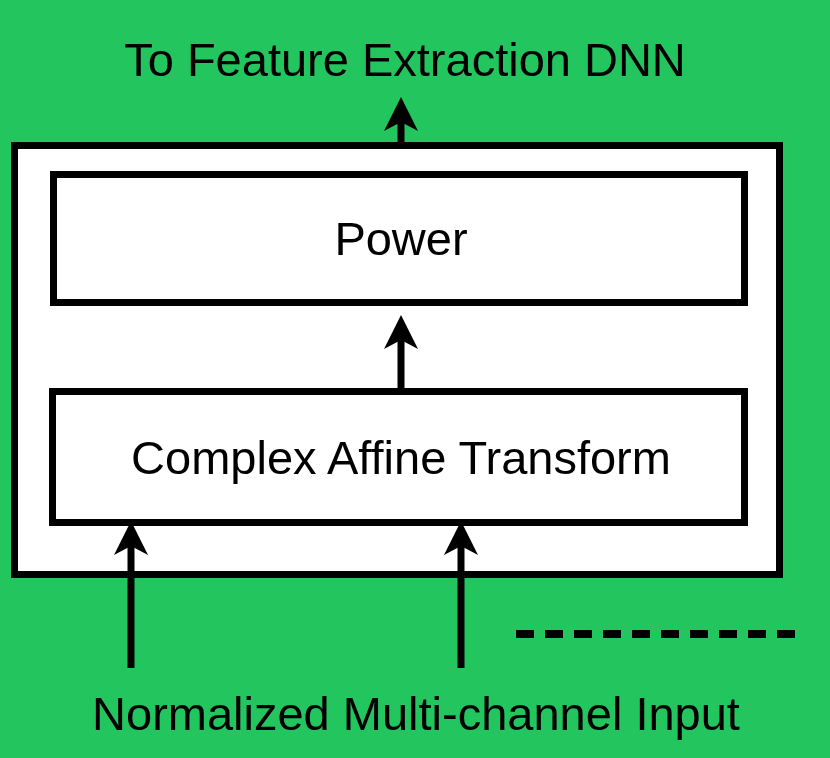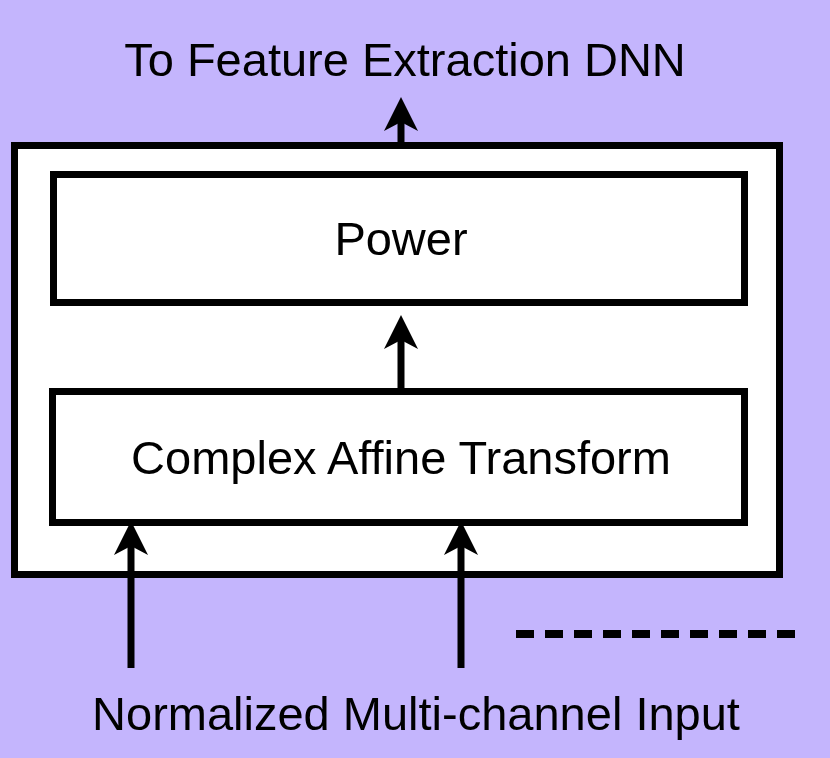--- a/index.html
+++ b/index.html
@@ -7,21 +7,21 @@
     padding: 0;
     background: #ffffff;
   }
   body {
     font-family: "Liberation Sans", sans-serif;
   }
   #canvas {
     position: relative;
     width: 830px;
     height: 758px;
-    background: #c4b5fd;
+    background: #22c55e;
     overflow: hidden;
   }
   #diagram-svg {
     position: absolute;
     left: 0;
     top: 0;
     width: 830px;
     height: 758px;
   }
   .diag-text {

